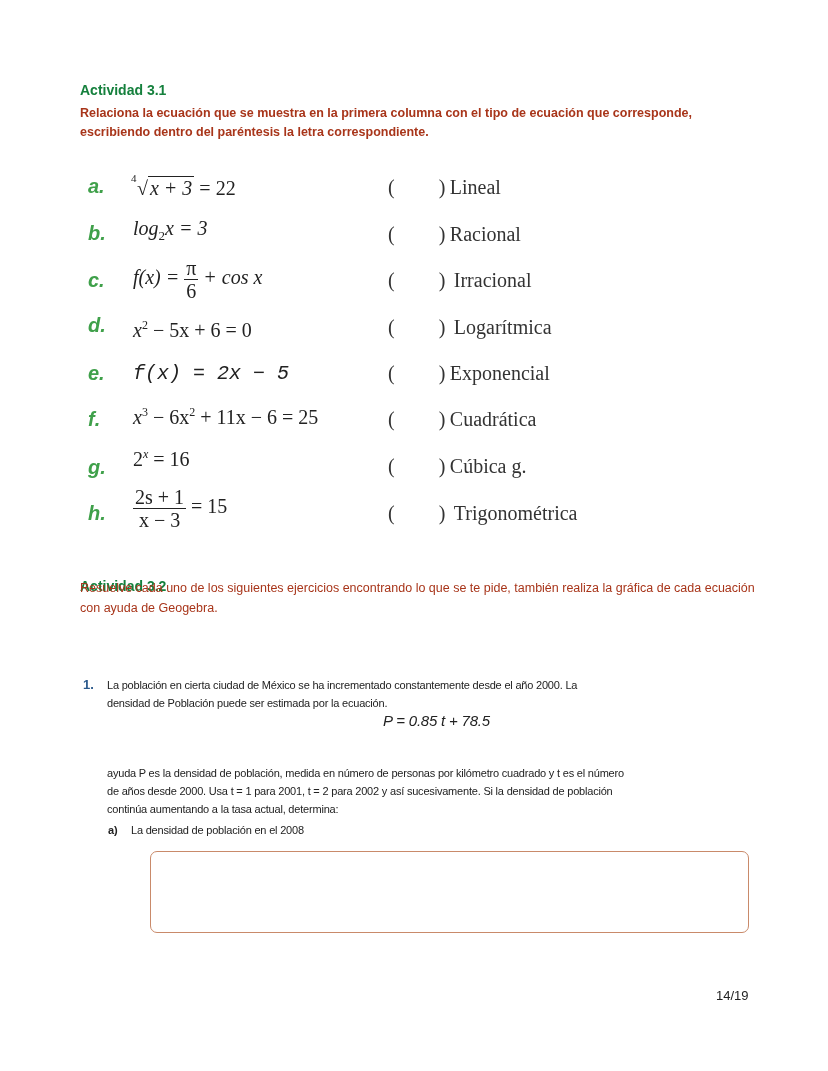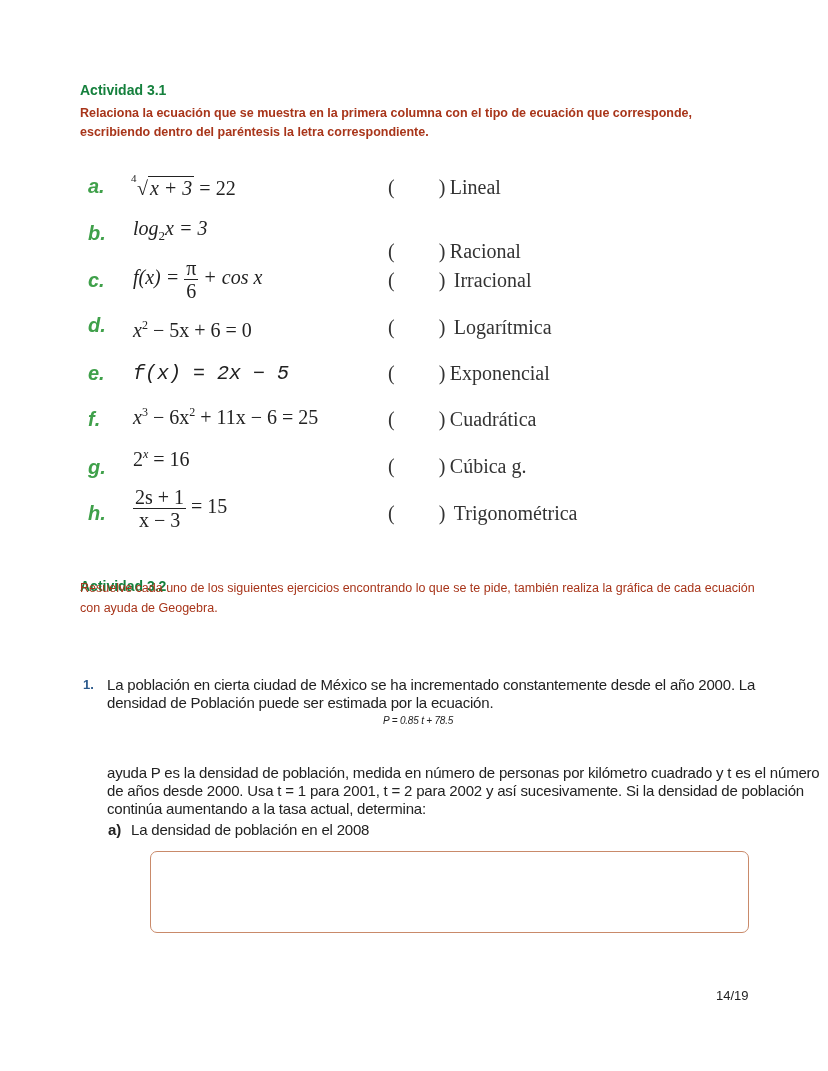--- a/index.html
+++ b/index.html
@@ -12,21 +12,21 @@
   .eq { font-family:"Liberation Serif", serif; font-size:20px; color:#222; white-space:nowrap; }
   .eq i { font-style:italic; }
   .paren { font-family:"Liberation Serif", serif; font-size:20px; color:#333; }
   .type { font-family:"Liberation Serif", serif; font-size:20px; color:#333; white-space:nowrap; }
   .frac { display:inline-block; vertical-align:middle; text-align:center; line-height:1; }
   .frac .num { display:block; border-bottom:1px solid #222; padding:0 2px 1px; }
   .frac .den { display:block; padding-top:1px; }
   .root { display:inline-block; position:relative; padding-left:4px; }
   .root .idx { position:absolute; left:-2px; top:-4px; font-size:11px; }
   .root .rad { display:inline-block; border-top:1.2px solid #222; padding:0 2px; }
-  .body-txt { font-family:"Liberation Sans", sans-serif; font-size:15px; color:#222; line-height:18px; letter-spacing:-0.2px; }
+  .body-txt { font-family:"Liberation Sans", sans-serif; font-size:11px; color:#222; line-height:18px; letter-spacing:-0.2px; }
   .num-label { font-family:"Liberation Sans", sans-serif; font-weight:bold; font-size:13px; color:#2c5a8c; }
   .answer-box { border:1.5px solid #c98a6a; border-radius:7px; background:#fff; }
   .page-num { font-family:"Liberation Sans", sans-serif; font-size:13px; color:#222; }
   sup { font-size:12px; }
 </style>
 </head>
 <body>
 
 <div class="abs act-title" style="left:80px;top:82px;">Actividad 3.1</div>
 <div class="abs act-instr" style="left:80px;top:104px;width:650px;">Relaciona la ecuación que se muestra en la primera columna con el tipo de ecuación que corresponde, escribiendo dentro del paréntesis la letra correspondiente.</div>
@@ -71,21 +71,21 @@
 </div>
 
 <div class="abs eq" style="left:133px;top:487px;">
   <span class="frac"><span class="num">2s + 1</span><span class="den">x − 3</span></span><span> = 15</span>
 </div>
 
 <div class="abs" style="left:388px;top:176px;">
   <span class="paren">(</span><span style="display:inline-block;width:44px;"></span><span class="paren">)</span>
   <span class="type">Lineal</span>
 </div>
-<div class="abs" style="left:388px;top:240px;">
+<div class="abs" style="left:388px;top:223px;">
   <span class="paren">(</span><span style="display:inline-block;width:44px;"></span><span class="paren">)</span>
   <span class="type">Racional</span>
 </div>
 <div class="abs" style="left:388px;top:269px;">
   <span class="paren">(</span><span style="display:inline-block;width:44px;"></span><span class="paren">)</span>
   <span class="type" style="margin-left:4px;">Irracional</span>
 </div>
 <div class="abs" style="left:388px;top:316px;">
   <span class="paren">(</span><span style="display:inline-block;width:44px;"></span><span class="paren">)</span>
   <span class="type" style="margin-left:4px;">Logarítmica</span>
@@ -106,21 +106,21 @@
   <span class="paren">(</span><span style="display:inline-block;width:44px;"></span><span class="paren">)</span>
   <span class="type" style="margin-left:4px;">Trigonométrica</span>
 </div>
 
 <div class="abs act-title" style="left:80px;top:578px;">Actividad 3.2</div>
 <div class="abs act-instr2" style="left:80px;top:578px;width:680px;">Resuelve cada uno de los siguientes ejercicios encontrando lo que se te pide, también realiza la gráfica de cada ecuación con ayuda de Geogebra.</div>
 
 <div class="abs num-label" style="left:83px;top:677px;">1.</div>
 <div class="abs body-txt" style="left:107px;top:676px;white-space:nowrap;">La población en cierta ciudad de México se ha incrementado constantemente desde el año 2000. La</div>
 <div class="abs body-txt" style="left:107px;top:694px;white-space:nowrap;">densidad de Población puede ser estimada por la ecuación.</div>
-<div class="abs body-txt" style="left:383px;top:712px;font-size:10px;font-style:italic;">P = 0.85 t + 78.5</div>
+<div class="abs body-txt" style="left:383px;top:712px;font-size:15px;font-style:italic;">P = 0.85 t + 78.5</div>
 
 <div class="abs body-txt" style="left:107px;top:764px;white-space:nowrap;">ayuda P es la densidad de población, medida en número de personas por kilómetro cuadrado y t es el número</div>
 <div class="abs body-txt" style="left:107px;top:782px;white-space:nowrap;">de años desde 2000. Usa t = 1 para 2001, t = 2 para 2002 y así sucesivamente. Si la densidad de población</div>
 <div class="abs body-txt" style="left:107px;top:800px;white-space:nowrap;">continúa aumentando a la tasa actual,  determina:</div>
 
 <div class="abs body-txt" style="left:108px;top:821px;font-weight:bold;">a)</div>
 <div class="abs body-txt" style="left:131px;top:821px;white-space:nowrap;">La densidad de población en el 2008</div>
 
 <div class="abs answer-box" style="left:150px;top:851px;width:597px;height:80px;"></div>
 

